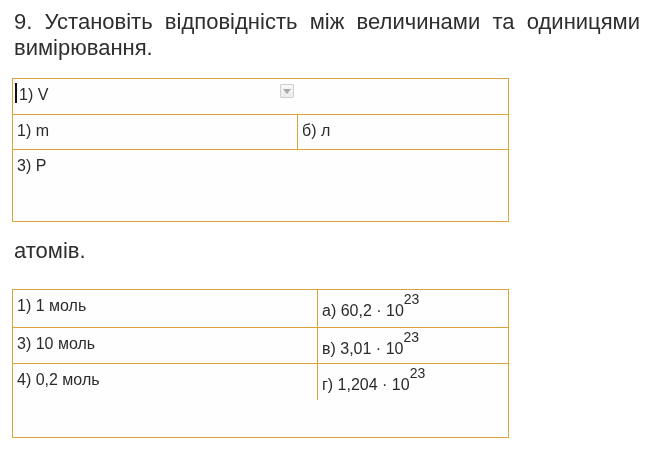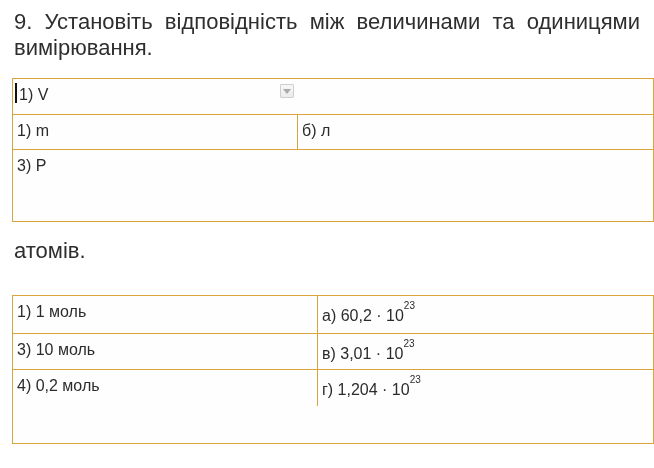--- a/index.html
+++ b/index.html
@@ -20,21 +20,21 @@
   }
   .jline {            
     text-align: justify;
     text-align-last: justify;
   }
   .lline { text-align: left; }
 
   .match-table {
     position: absolute;
     left: 12px;
-    width: 642px;
+    width: 497px;
     border: 1px solid #d9a43c;
     background: #fefefe;
   }
   .t-row {
     display: flex;
     border-top: 1px solid #d9a43c;
   }
   .t-row:first-child { border-top: none; }
   #table-q9 .t-row { height: 35px; }
   #table-q10 .t-row { height: 36.5px; }
@@ -46,21 +46,21 @@
     padding: 5px 4px 0 4px;
     color: #2b2b2b;
     overflow: hidden;
   }
   .t-cell.left  { flex: 0 0 auto; }
   .t-cell.right { flex: 1 1 auto; border-left: 1px solid #d9a43c; }
   #table-q9  .t-cell.left { width: 284px; }
   #table-q10 .t-cell.left { width: 304px; }
 
   sup.exp {
-    font-size: 10px;
+    font-size: 14px;
     position: relative;
     top: -6px;
     letter-spacing: 0;
   }
 
   
   .caret {
     position: absolute;
     left: 2px;
     top: 4px;
@@ -88,21 +88,21 @@
     width: 0; height: 0;
     border-left: 4px solid transparent;
     border-right: 4px solid transparent;
     border-top: 5px solid #a9a9a9;
   }
 
   
   #q9-text   { top: 9px; }
   #table-q9  { top: 78px;  height: 144px; }
   #q10-text  { top: 238px; }
-  #table-q10 { top: 295px; height: 149px; }
+  #table-q10 { top: 289px; height: 149px; }
 </style>
 </head>
 <body>
 
 <div class="question" id="q9-text">
   <div class="jline">9. Установіть відповідність між величинами та одиницями</div>
   <div class="lline">вимірювання.</div>
 </div>
 
 <div class="match-table" id="table-q9">

